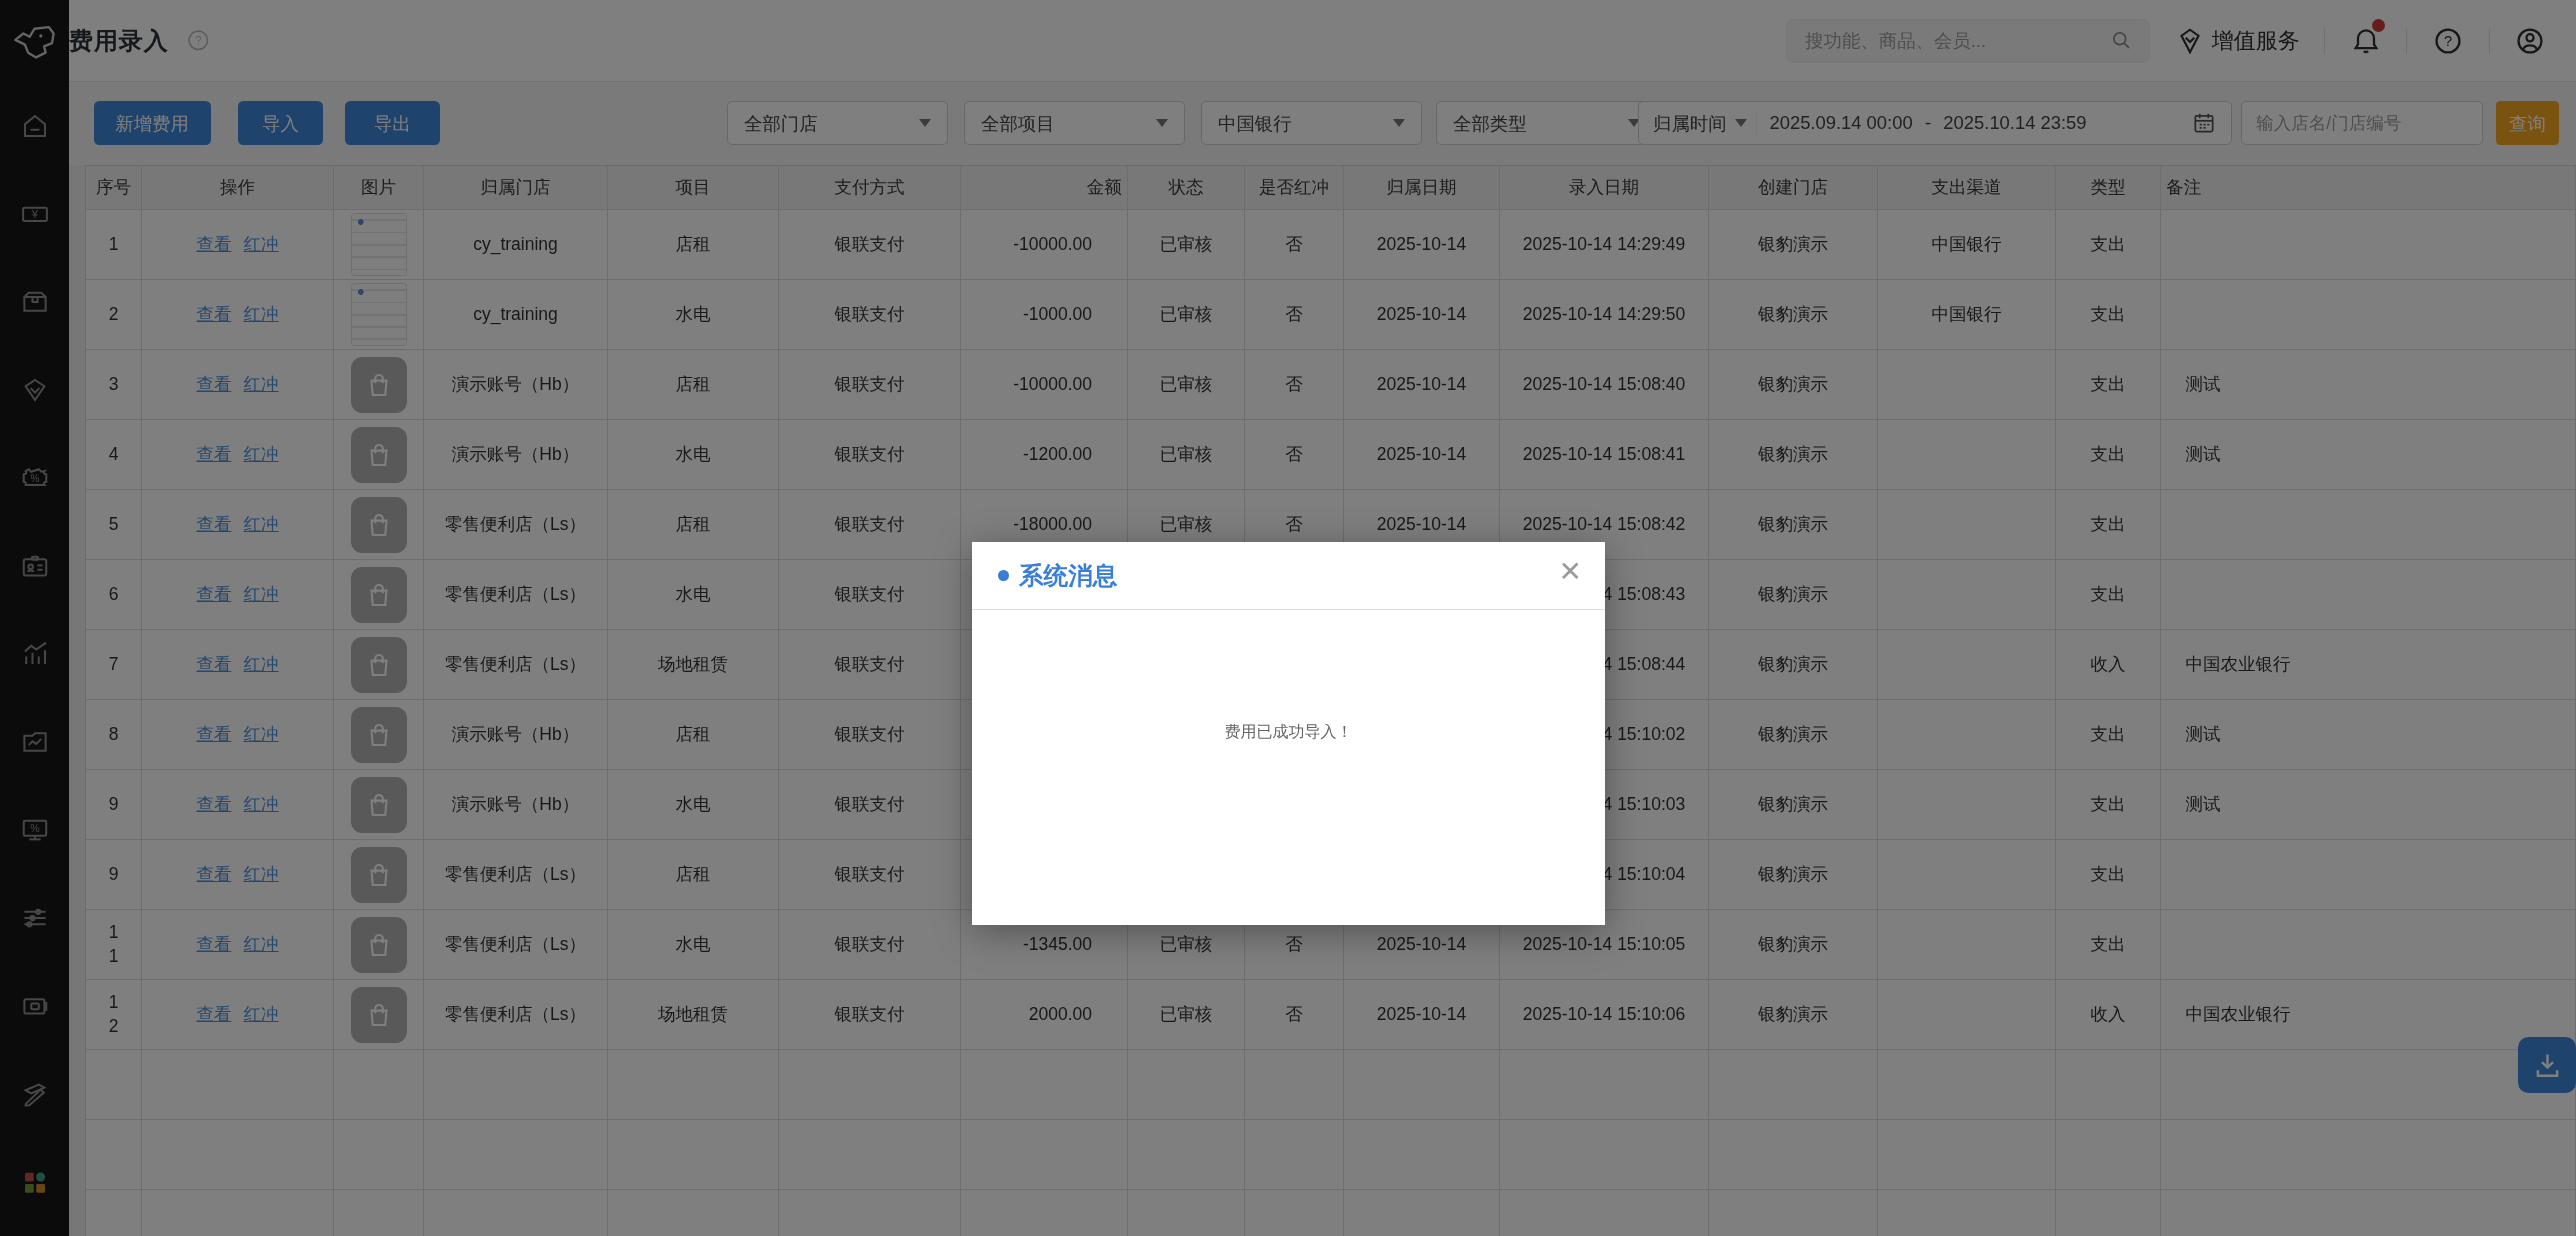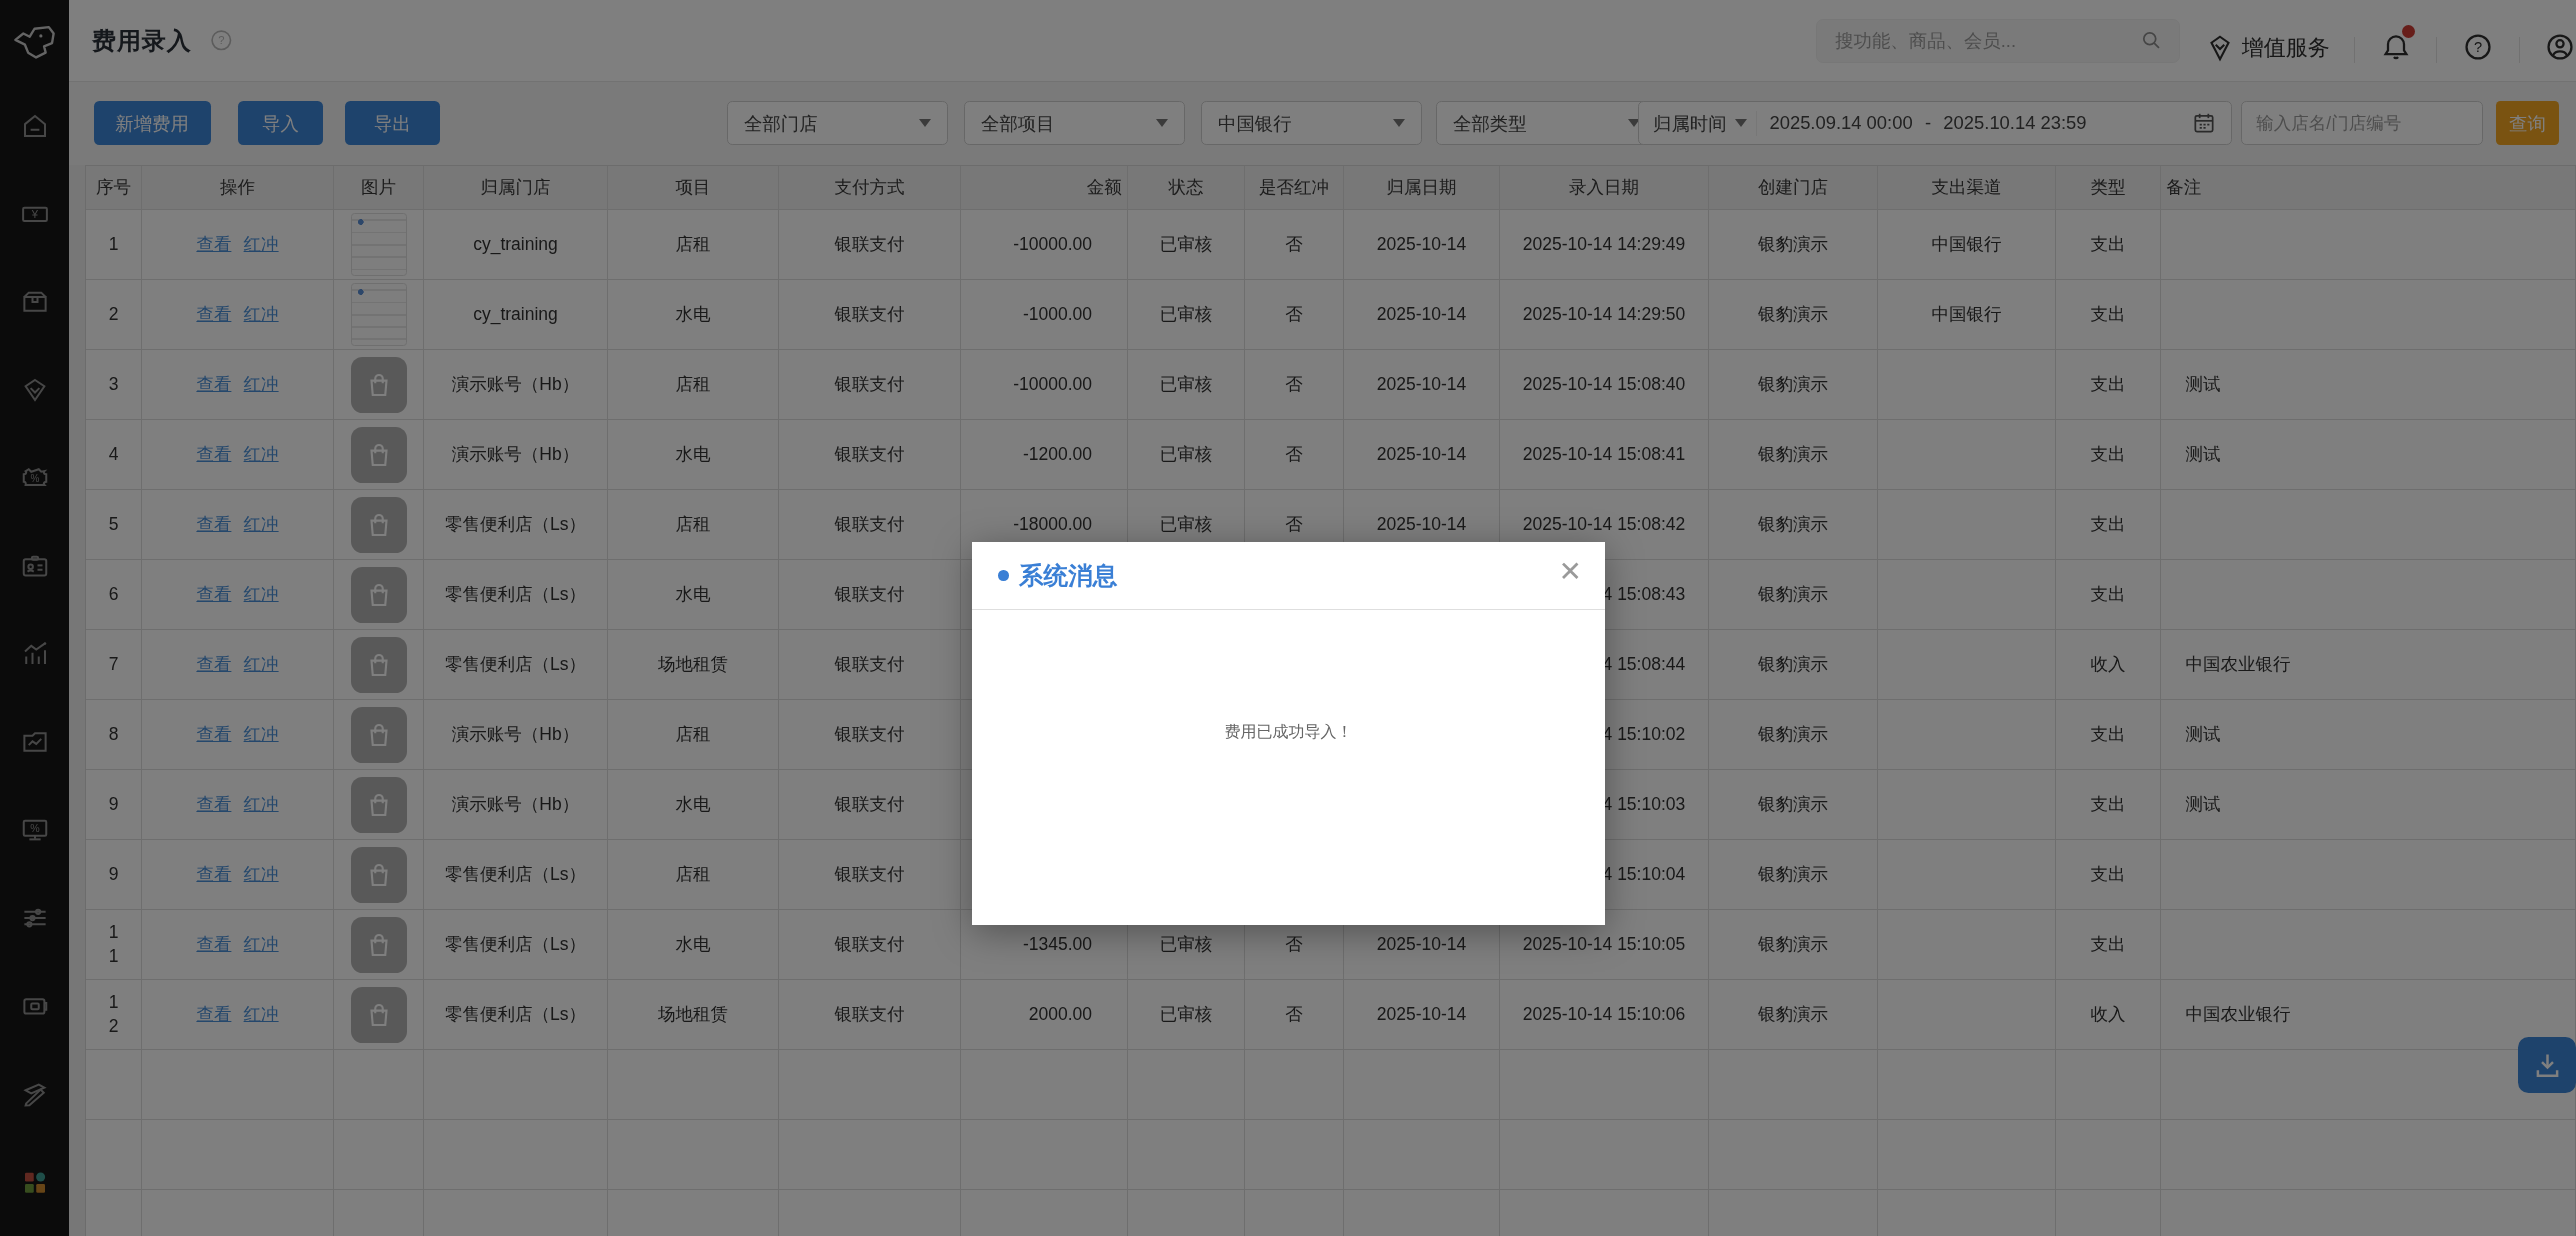--- a/index.html
+++ b/index.html
@@ -7,23 +7,23 @@
        font-family:"Liberation Sans","DejaVu Sans",sans-serif;background:#efefef;color:#333;}
   
   .sidebar{position:absolute;left:0;top:0;width:69px;height:1236px;background:#161616;z-index:10;
            display:flex;flex-direction:column;align-items:center;}
   .logo-box{height:82px;display:flex;align-items:center;justify-content:center;width:100%;}
   .nav-ico{height:88px;width:100%;display:flex;align-items:center;justify-content:center;color:#8f8f8f;}
   .nav-ico svg{width:30px;height:30px;}
   
   .topbar{position:absolute;left:69px;top:0;right:0;height:81px;background:#ffffff;border-bottom:0.9px solid #e4e4e4;
           display:flex;align-items:center;z-index:5;}
-  .page-title{font-size:24px;font-weight:bold;color:#2b3138;margin-left:23px;letter-spacing:0.9px;text-align:center;}
+  .page-title{font-size:24px;font-weight:bold;color:#2b3138;letter-spacing:0.9px;text-align:center;}
   .title-help{margin-left:17.5px;color:#b9b9b9;}
-  .tb-right{margin-left:auto;display:flex;align-items:flex-end;gap:24.6px;}
+  .tb-right{margin-left:auto;display:flex;align-items:center;gap:24.6px;padding-right:30px;}
   .searchbox{width:364px;height:44px;background:#f5f5f5;border:0.9px solid #efefef;border-radius:7px;
              display:flex;align-items:center;padding:0 16px;box-sizing:border-box;}
   .searchbox input{border:none;background:transparent;outline:none;flex:1;font-size:18.4px;color:#444;
                    font-family:inherit;}
   .searchbox input::placeholder{color:#9b9b9b;}
   .vas{display:flex;align-items:center;gap:7px;font-size:22px;color:#2f2f2f;cursor:pointer;}
   .tb-sep{width:0.9px;height:26px;background:#e3e3e3;}
   .tb-icon{position:relative;color:#2f2f2f;display:flex;align-items:center;}
   .tb-icon svg{width:32px;height:32px;}
   .red-dot{position:absolute;top:-5.3px;right:-3.5px;width:13px;height:13px;border-radius:50%;background:#cf3d35;}

